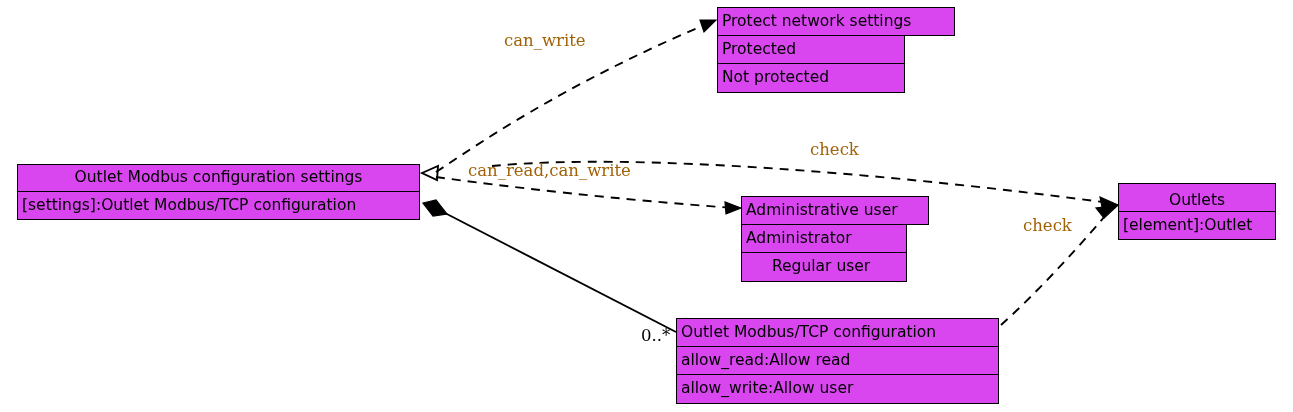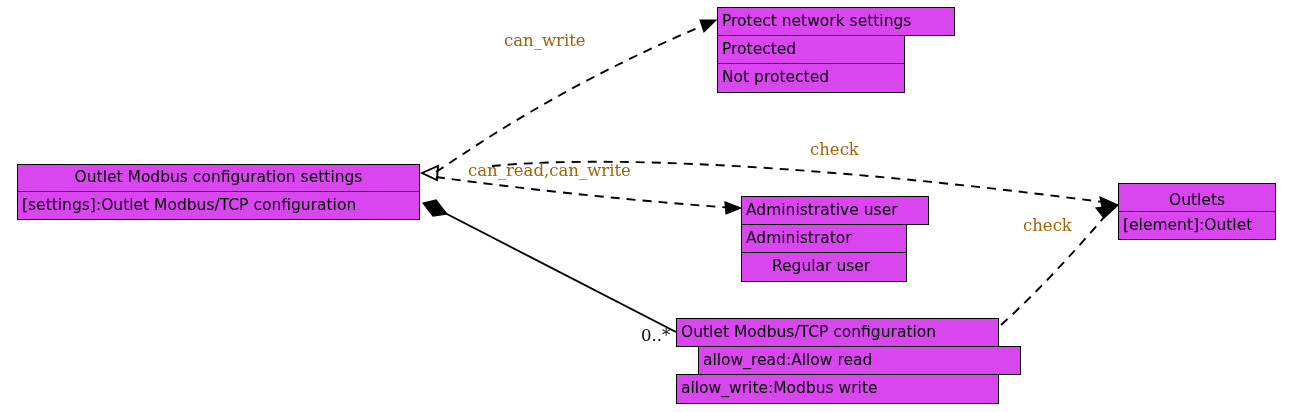--- a/index.html
+++ b/index.html
@@ -111,22 +111,22 @@
     <div class="uml-row left-align" style="left:0px; top:56px; width:166px; height:30px;padding-left:30px;">Regular user</div>
   </div>
 
   <div class="uml-node" style="left:1118px; top:183px; width:158px; height:57px;">
     <div class="uml-row center-align" style="left:0px; top:0px; width:158px; height:36px;">Outlets</div>
     <div class="uml-row left-align" style="left:0px; top:28px; width:158px; height:29px;">[element]:Outlet</div>
   </div>
 
   <div class="uml-node" style="left:676px; top:318px; width:323px; height:86px;">
     <div class="uml-row left-align" style="left:0px; top:0px; width:323px; height:29px;">Outlet Modbus/TCP configuration</div>
-    <div class="uml-row left-align" style="left:0px; top:28px; width:323px; height:29px;margin-left:22px;">allow_read:Allow read</div>
-    <div class="uml-row left-align" style="left:0px; top:56px; width:323px; height:30px;">allow_write:Modbus write</div>
+    <div class="uml-row left-align" style="left:0px; top:28px; width:323px; height:29px;">allow_read:Allow read</div>
+    <div class="uml-row left-align" style="left:0px; top:56px; width:323px; height:30px;">allow_write:Allow user</div>
   </div>
 
   <div class="edge-label" style="left:504px; top:33px;">can_write</div>
 
   <div class="edge-label" style="left:456px; top:163px;margin-left:12px;">can_read,can_write</div>
 
   <div class="edge-label" style="left:810px; top:142px;">check</div>
 
   <div class="edge-label" style="left:1023px; top:218px;">check</div>
 

